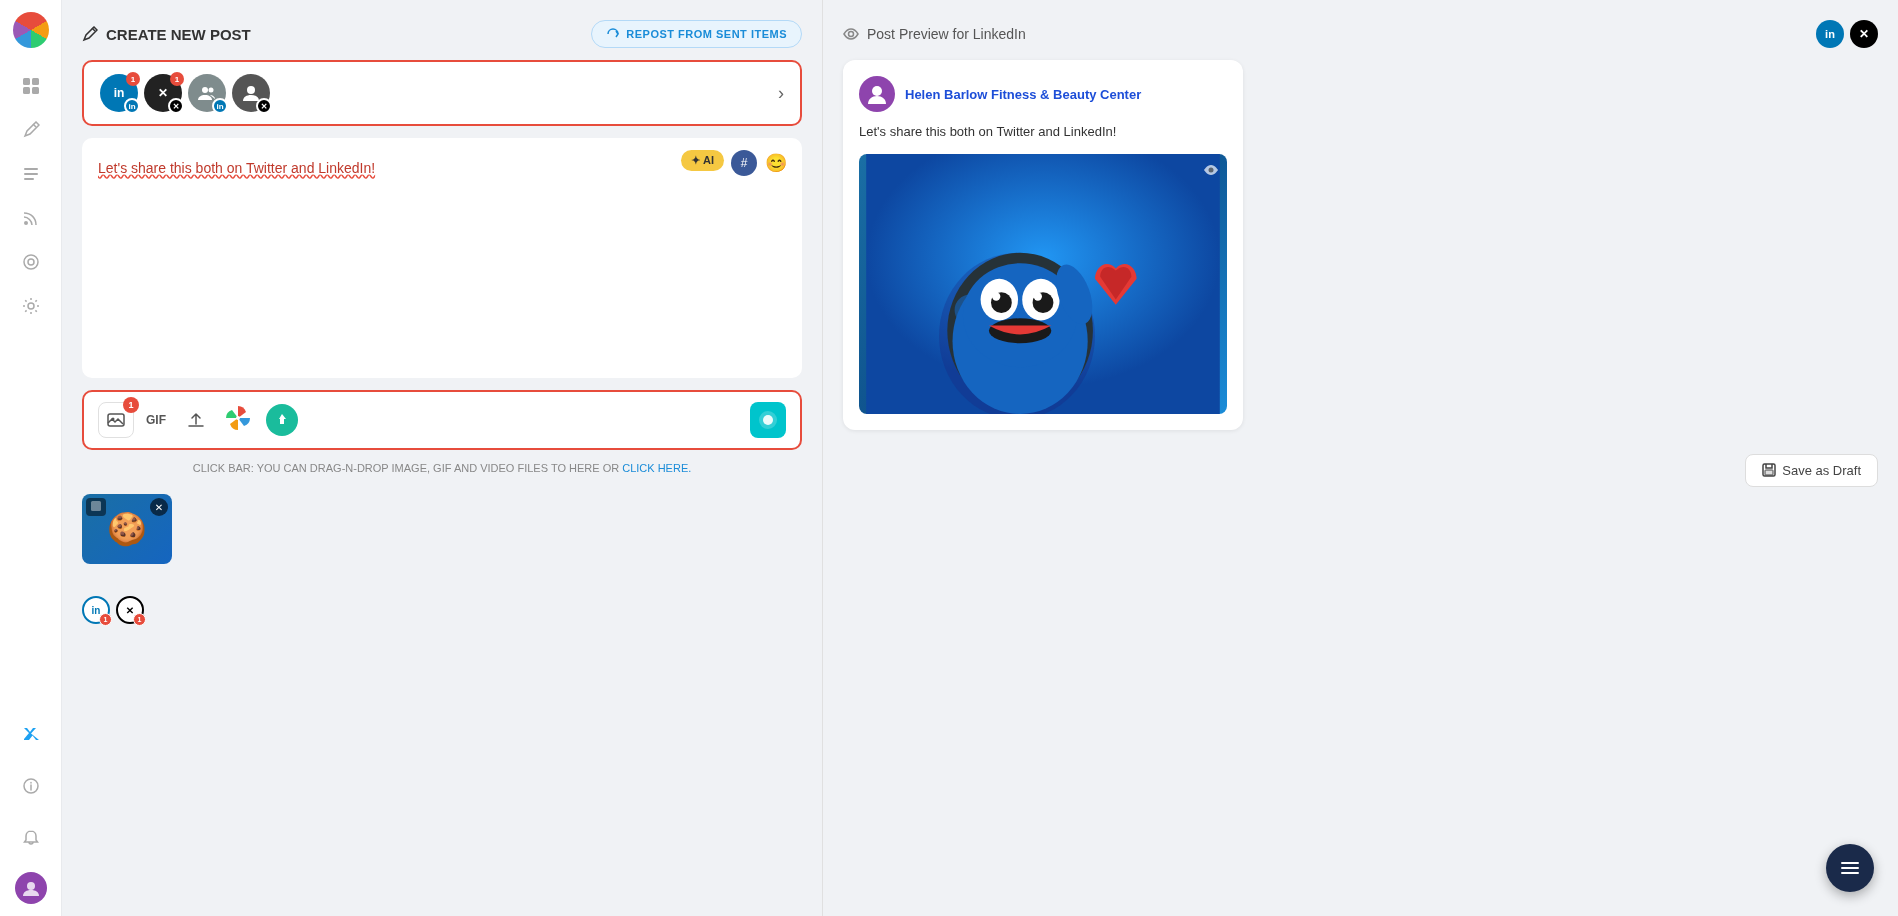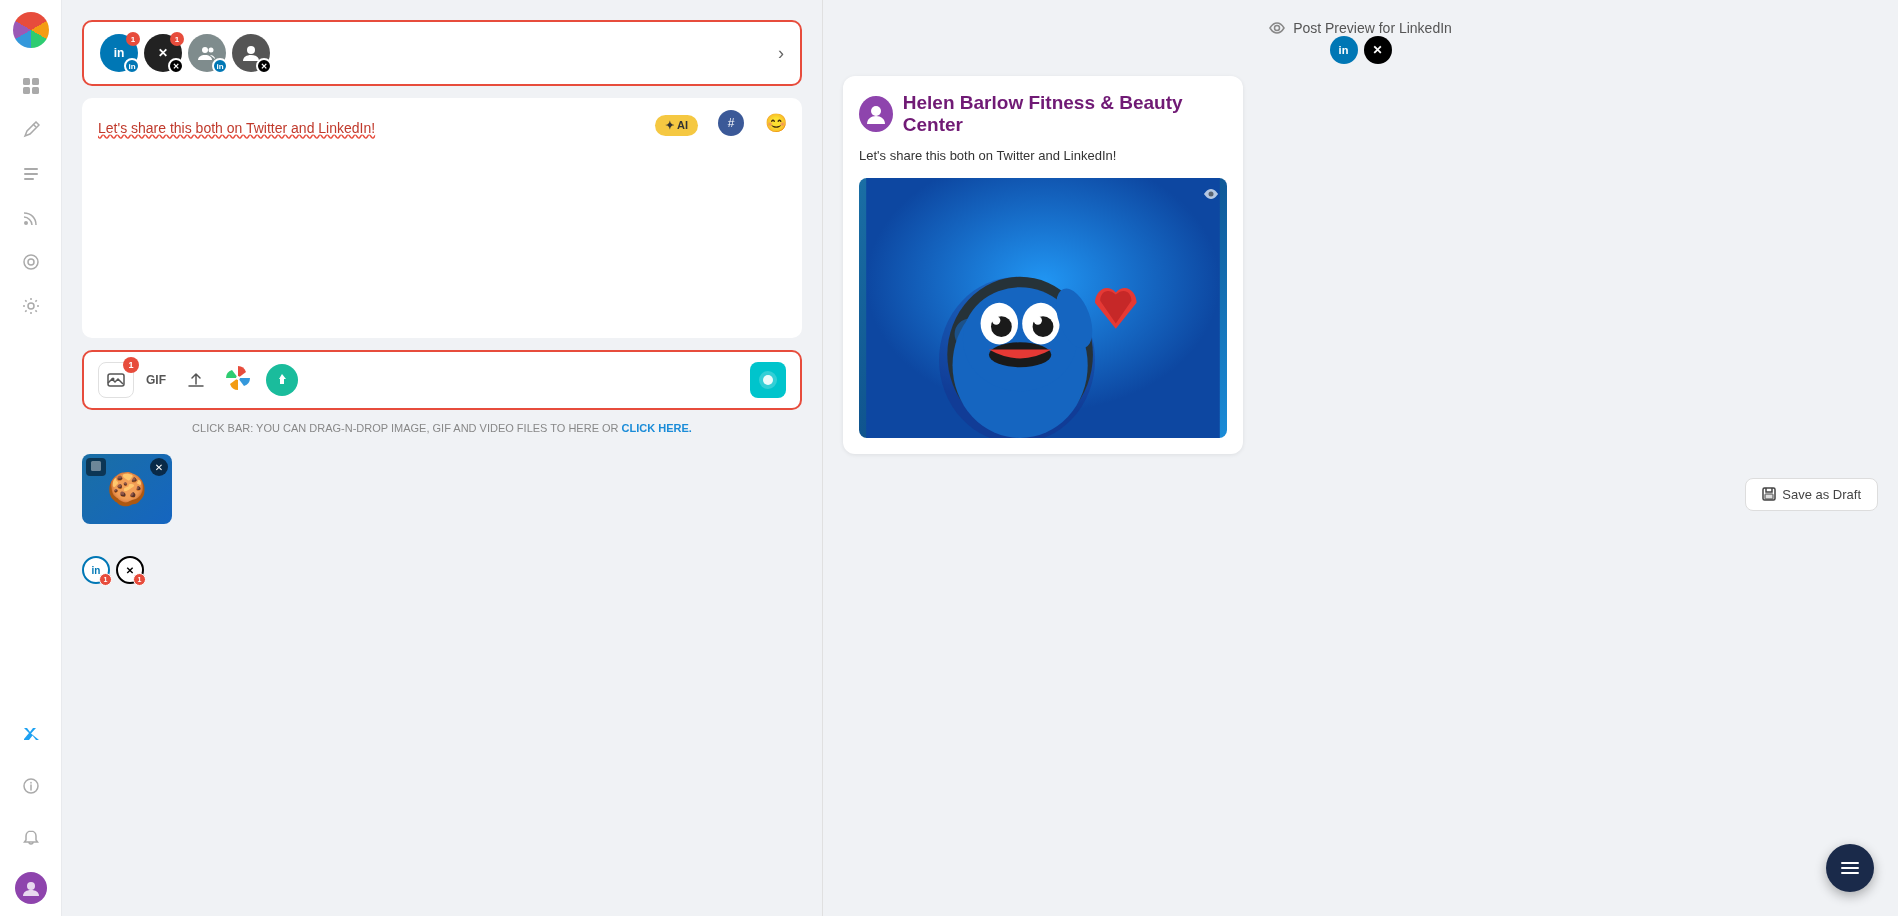--- a/index.html
+++ b/index.html
@@ -154,22 +154,22 @@
       border-radius: 10px;
       padding: 16px;
       min-height: 240px;
       position: relative;
     }
     .editor-toolbar {
       position: absolute;
       top: 12px;
       right: 12px;
       display: flex;
-      align-items: flex-end;
-      gap: 20px;
+      align-items: flex-start;
+      gap: 7px;
     }
     .ai-btn {
       background: #f5c842;
       border-radius: 16px;
       padding: 4px 10px;
       font-size: 11px;
       font-weight: 700;
       color: #333;
       display: flex;
       align-items: center;
@@ -242,21 +242,21 @@
     }
 
     
     .media-hint {
       text-align: center;
       font-size: 11px;
       color: #888;
     }
     .media-hint a {
       color: #1a8cd8;
-      font-weight: 700;
+      font-weight: 400;
       text-decoration: none;
       cursor: pointer;
     }
 
     
     .media-preview {
       display: flex;
       gap: 10px;
       padding: 8px 0;
     }
@@ -360,21 +360,20 @@
       background: #f0f2f5;
       padding: 20px;
       display: flex;
       flex-direction: column;
       gap: 12px;
     }
     .preview-header {
       display: flex;
       align-items: center;
       justify-content: space-between;
-      flex-direction: column;
     }
     .preview-title {
       display: flex;
       align-items: center;
       gap: 8px;
       font-size: 14px;
       color: #555;
     }
     .preview-badges {
       display: flex;
@@ -411,23 +410,23 @@
     }
     .preview-card-avatar {
       width: 36px; height: 36px;
       border-radius: 50%;
       background: #8e44ad;
       display: flex; align-items: center; justify-content: center;
       color: white; font-size: 10px;
       overflow: hidden;
     }
     .preview-card-name {
-      font-size: 19px;
+      font-size: 13px;
       font-weight: 600;
-      color: #701a75;
+      color: #1d4ed8;
     }
     .preview-card-text {
       font-size: 13px;
       color: #333;
       line-height: 1.5;
       margin-bottom: 12px;
     }
     .preview-image {
       width: 100%;
       height: 260px;
@@ -554,20 +553,36 @@
         <path d="M2 18c0-4 3.6-6 8-6s8 2 8 6" fill="rgba(255,255,255,0.8)"></path>
       </svg>
     </div>
   </div>
 </div>
 
 <div class="main-content">
 
   <div class="create-post-panel">
 
+    <div class="panel-header">
+      <div class="panel-title">
+        <svg width="16" height="16" viewBox="0 0 16 16" fill="none">
+          <path d="M2 14l2-5 8-8 3 3-8 8-5 2z" stroke="#333" stroke-width="1.5" fill="none"></path>
+          <path d="M10 2l3 3" stroke="#333" stroke-width="1.5"></path>
+        </svg>
+        <span>CREATE NEW POST</span>
+      </div>
+      <button class="repost-btn">
+        <svg width="14" height="14" viewBox="0 0 14 14" fill="none">
+          <path d="M2 7c0-2.8 2.2-5 5-5s5 2.2 5 5" stroke="#1a8cd8" stroke-width="1.5" fill="none"></path>
+          <path d="M10 4l2 3-2 3" stroke="#1a8cd8" stroke-width="1.5" fill="none"></path>
+        </svg>
+        <span>REPOST FROM SENT ITEMS</span>
+      </button>
+    </div>
 
     <div class="account-selector">
       <div class="account-avatars">
 
         <div class="account-avatar">
           <div class="avatar-img" style="background: #0077b5; font-size:12px; font-weight:bold;">
             in
           </div>
           <div class="badge-count">1</div>
           <div class="avatar-badge badge-linkedin" style="font-size:8px;">in</div>

